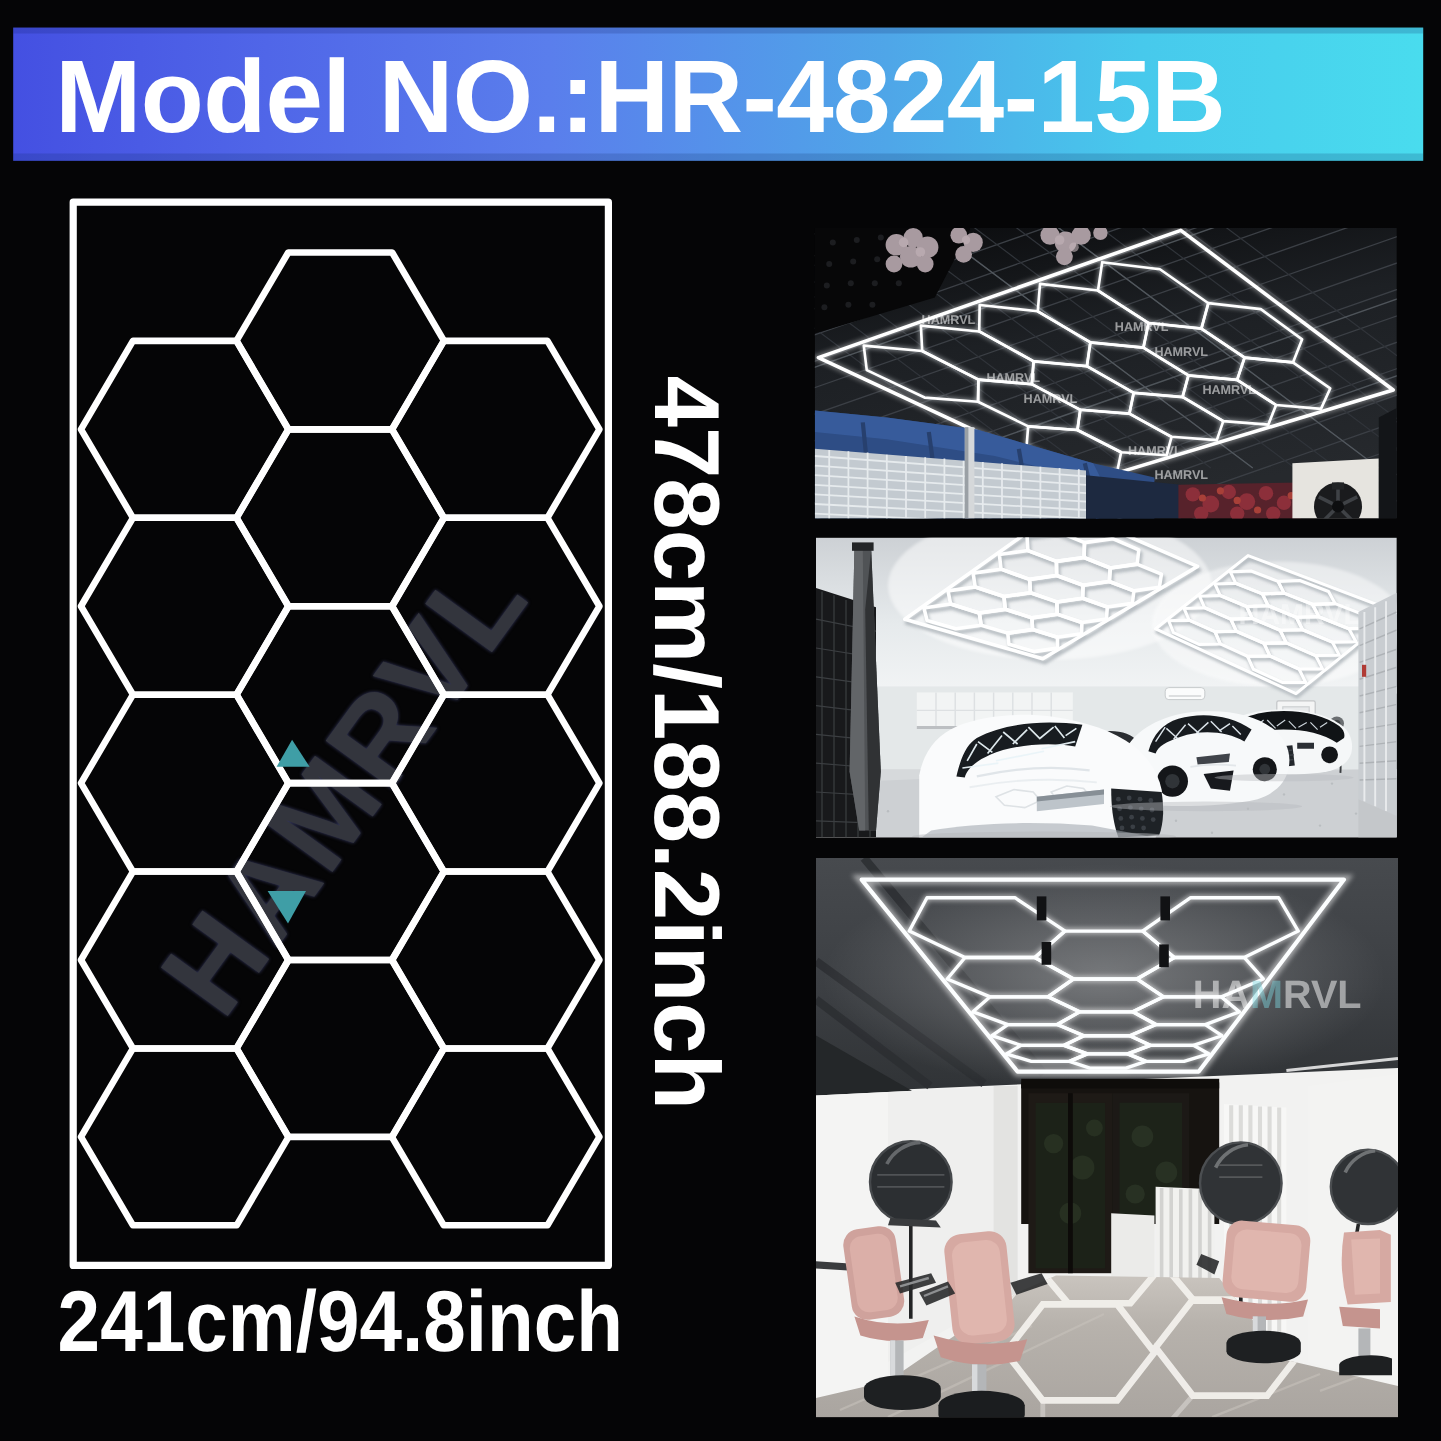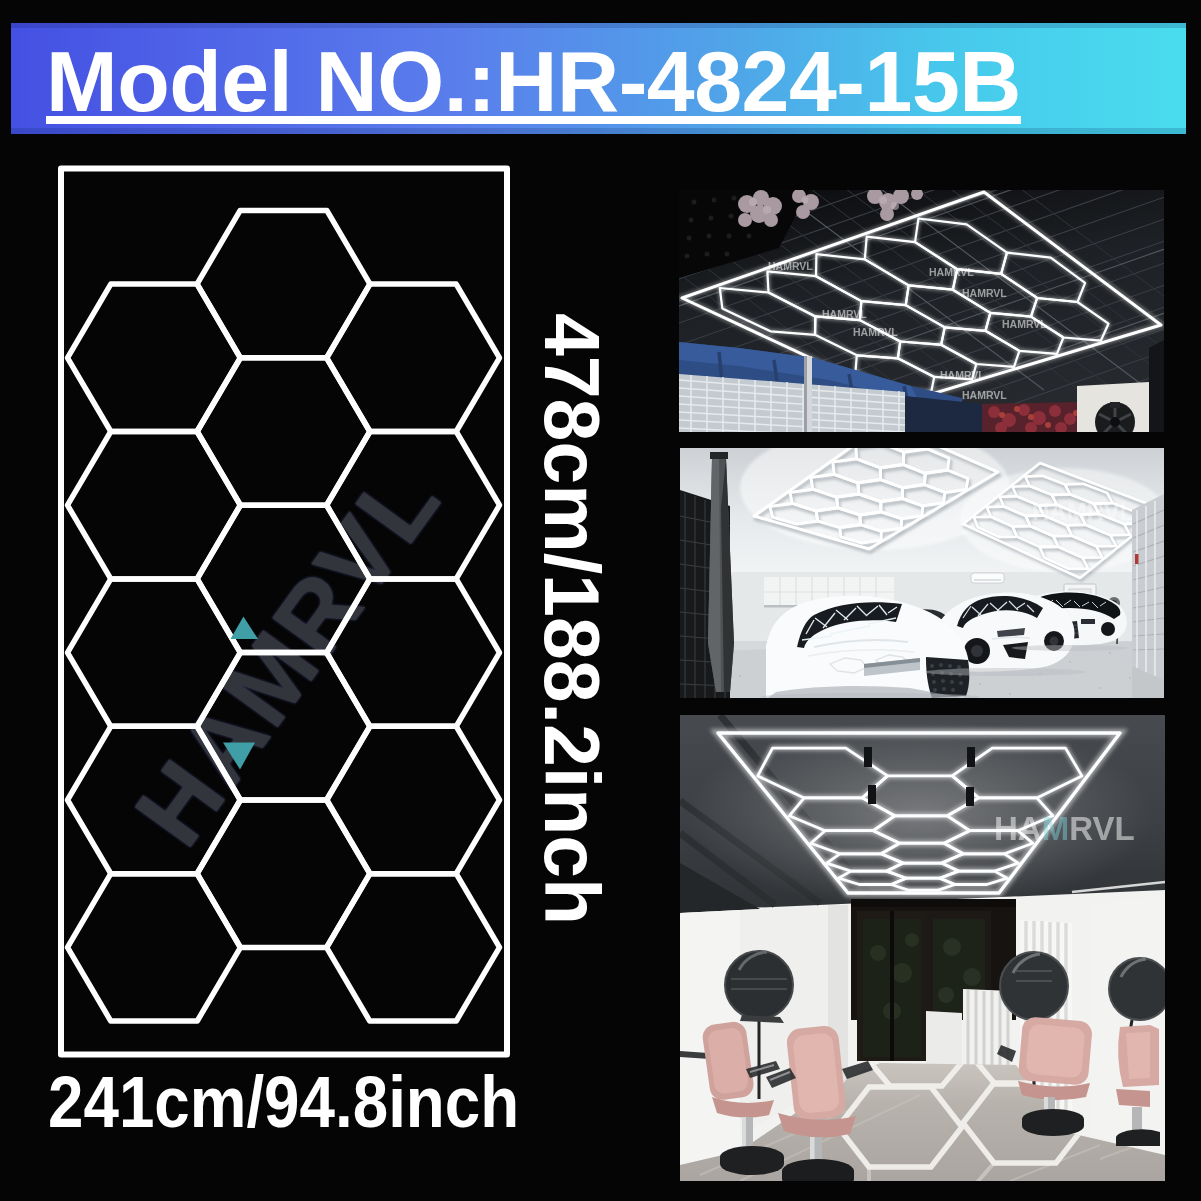--- a/index.html
+++ b/index.html
@@ -9,21 +9,21 @@
 </style>
 </head>
 <body>
 <div id="page">
 
 <div class="abs" style="left:11px;top:23px;width:1175px;height:111px;
   background:linear-gradient(90deg,#4450e2 0%,#5066e8 18%,#5a7eec 38%,#4fa6e8 62%,#47c9ec 80%,#49dcee 100%);
   box-shadow:inset 0 5px 0 rgba(10,20,90,0.18), inset 0 -6px 0 rgba(10,40,90,0.18);"></div>
 
 <div class="abs" style="left:46px;top:35px;width:1140px;height:92px;
-  font-size:86px;font-weight:bold;color:#ffffff;line-height:92px;letter-spacing:-0.45px;text-decoration:underline;">Model NO.:HR-4824-15B</div>
+  font-size:86px;font-weight:bold;color:#ffffff;line-height:92px;letter-spacing:-0.45px;">Model NO.:HR-4824-15B</div>
 
 <div class="abs" style="left:-13px;top:595px;width:600px;height:120px;
   transform:rotate(-54deg);transform-origin:center;
   font-size:100px;font-weight:bold;color:#33353d;letter-spacing:2px;
   text-shadow:0 0 3px #3a3d66;text-align:center;line-height:120px;">HAMRVL</div>
 
 <svg class="abs" style="left:0;top:0;" width="620" height="1201" viewBox="0 0 620 1201">
   <g fill="none" stroke="#ffffff" stroke-width="5.5" stroke-linejoin="round">
 
     <rect x="61" y="168.5" width="446" height="886" stroke-width="6"></rect>

